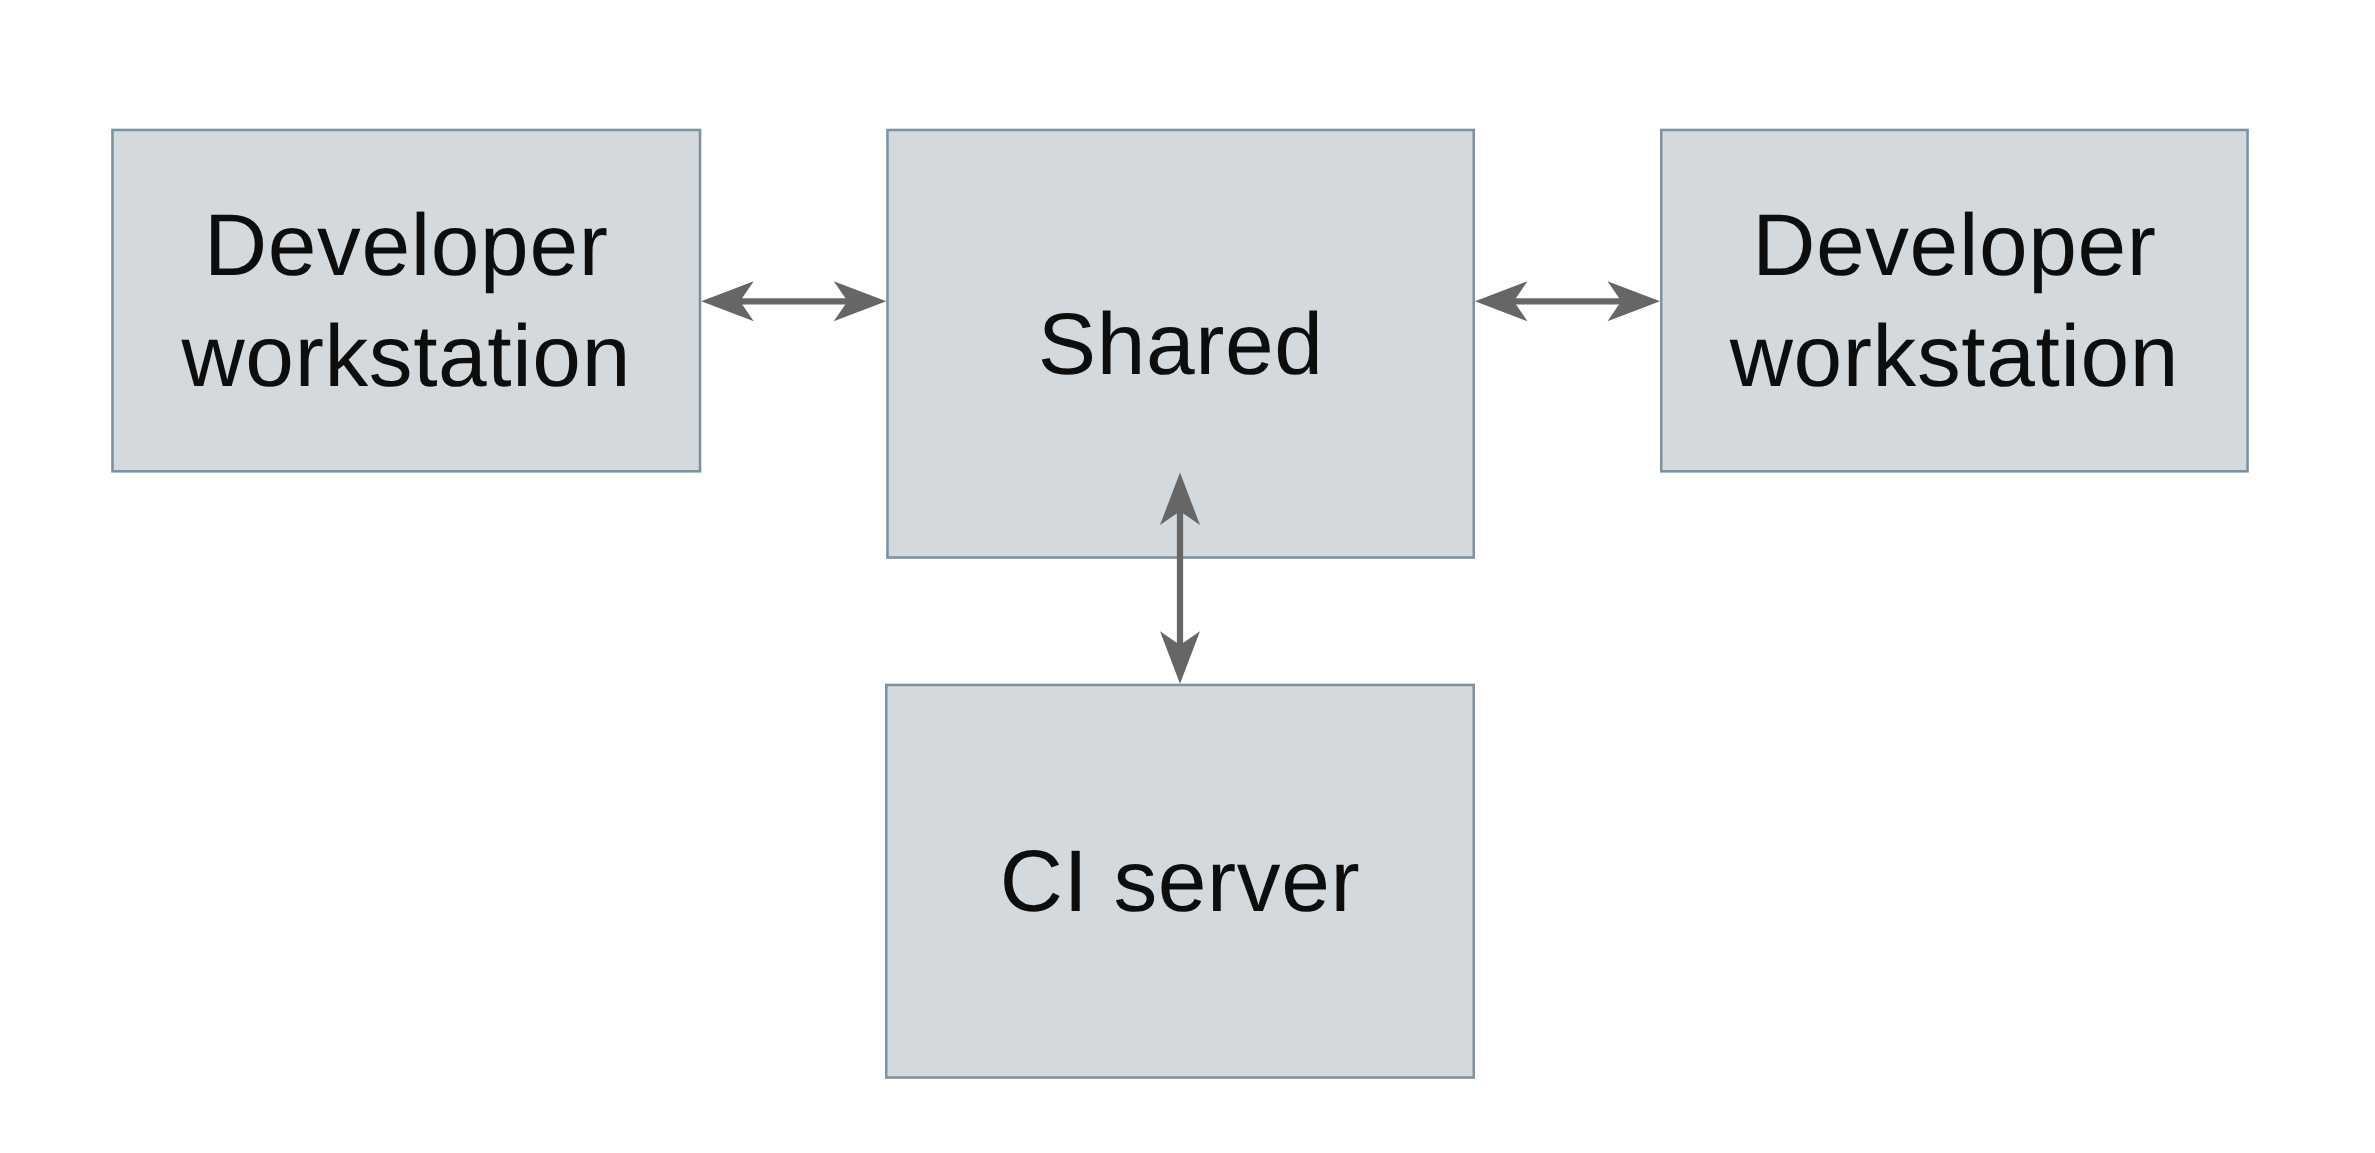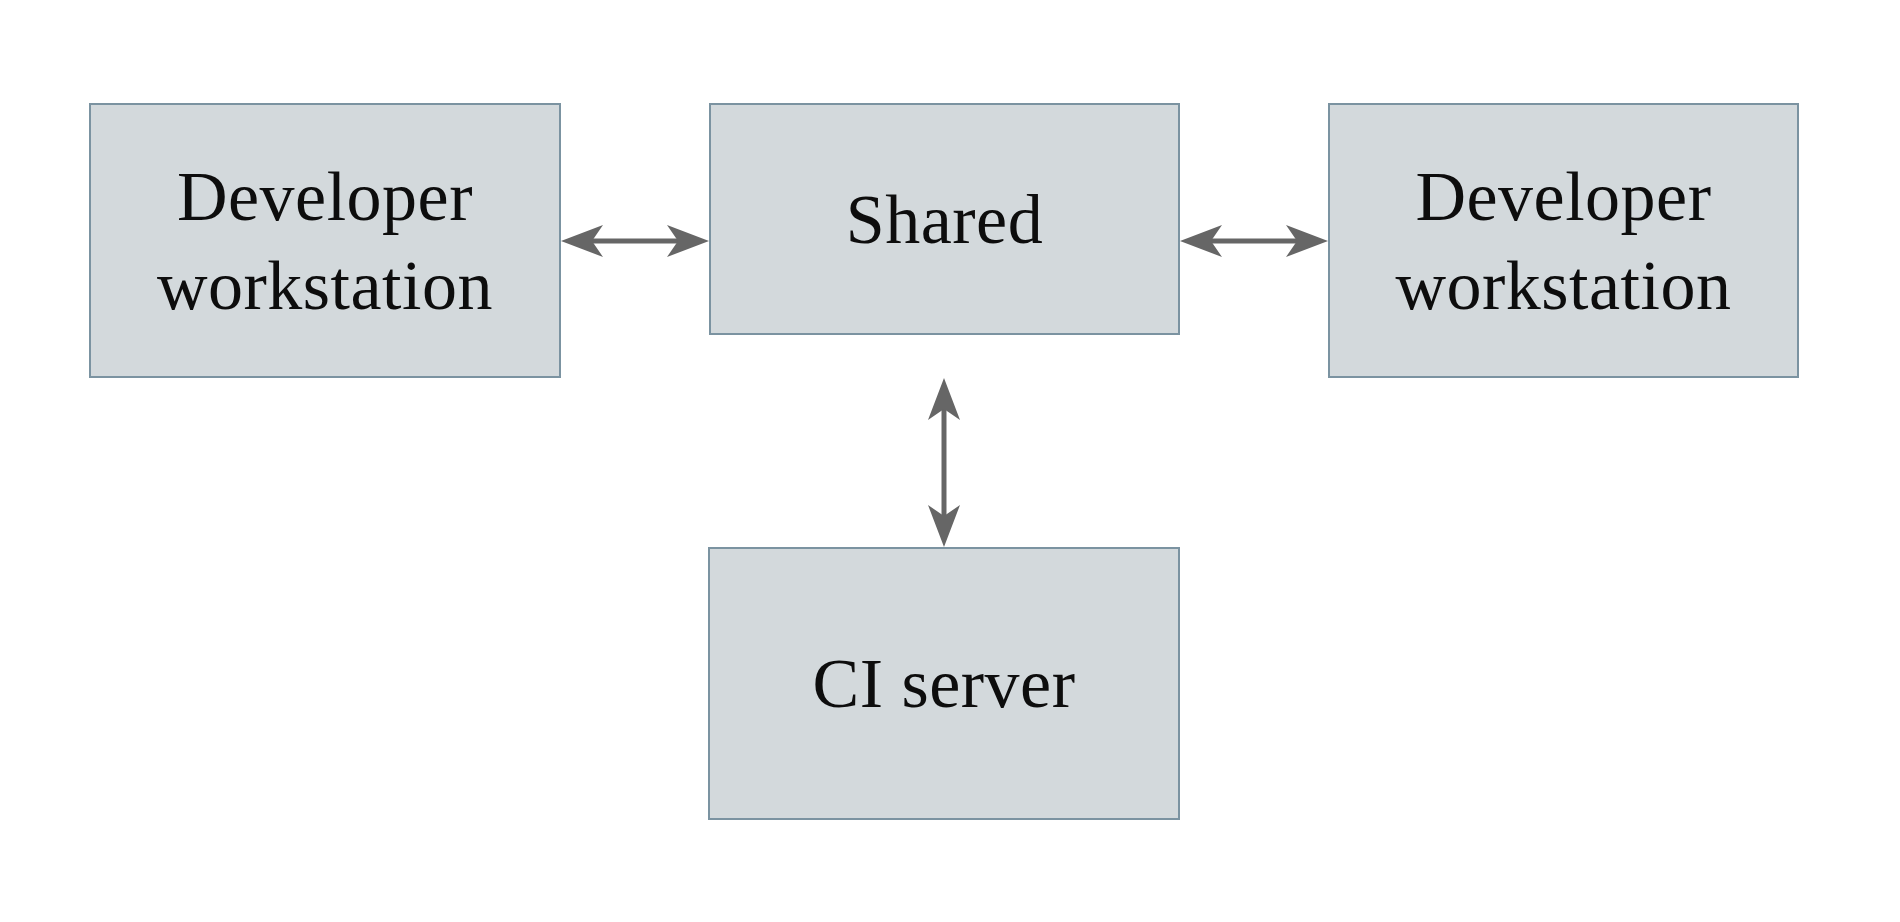--- a/index.html
+++ b/index.html
@@ -16,40 +16,39 @@
     height: 922px;
     background: var(--background);
     font-family: "Liberation Sans", "DejaVu Sans", sans-serif;
     overflow: hidden;
   }
   .canvas {
     position: relative;
     width: 1900px;
     height: 922px;
     background: var(--background);
-    font-family: Liberation Serif, serif;
   }
   .node {
     position: absolute;
     background: var(--node-fill);
     border: 2px solid var(--node-border);
     display: flex;
     flex-direction: column;
     align-items: center;
     justify-content: center;
     text-align: center;
     color: var(--text);
     font-size: 70px;
     line-height: 89px;
     letter-spacing: 0.5px;
   }
   .node-dev-left   { left: 89px;   top: 103px; width: 472px; height: 275px; }
-  .node-cache      { left: 709px;  top: 103px; width: 471px; height: 232px; }
+  .node-cache      { left: 709px;  top: 103px; width: 471px; height: 344px; }
   .node-dev-right  { left: 1328px; top: 103px; width: 471px; height: 275px; }
-  .node-ci         { left: 708px;  top: 547px; width: 472px; height: 273px; }
+  .node-ci         { left: 708px;  top: 547px; width: 472px; height: 316px; }
   .arrow {
     position: absolute;
     display: block;
   }
   .arrow line { stroke: var(--arrow); }
   .arrow polygon { fill: var(--arrow); }
   .arrow-left  { left: 561px;  top: 221px; }
   .arrow-right { left: 1180px; top: 221px; }
   .arrow-down  { left: 924px;  top: 378px; }
 </style>

